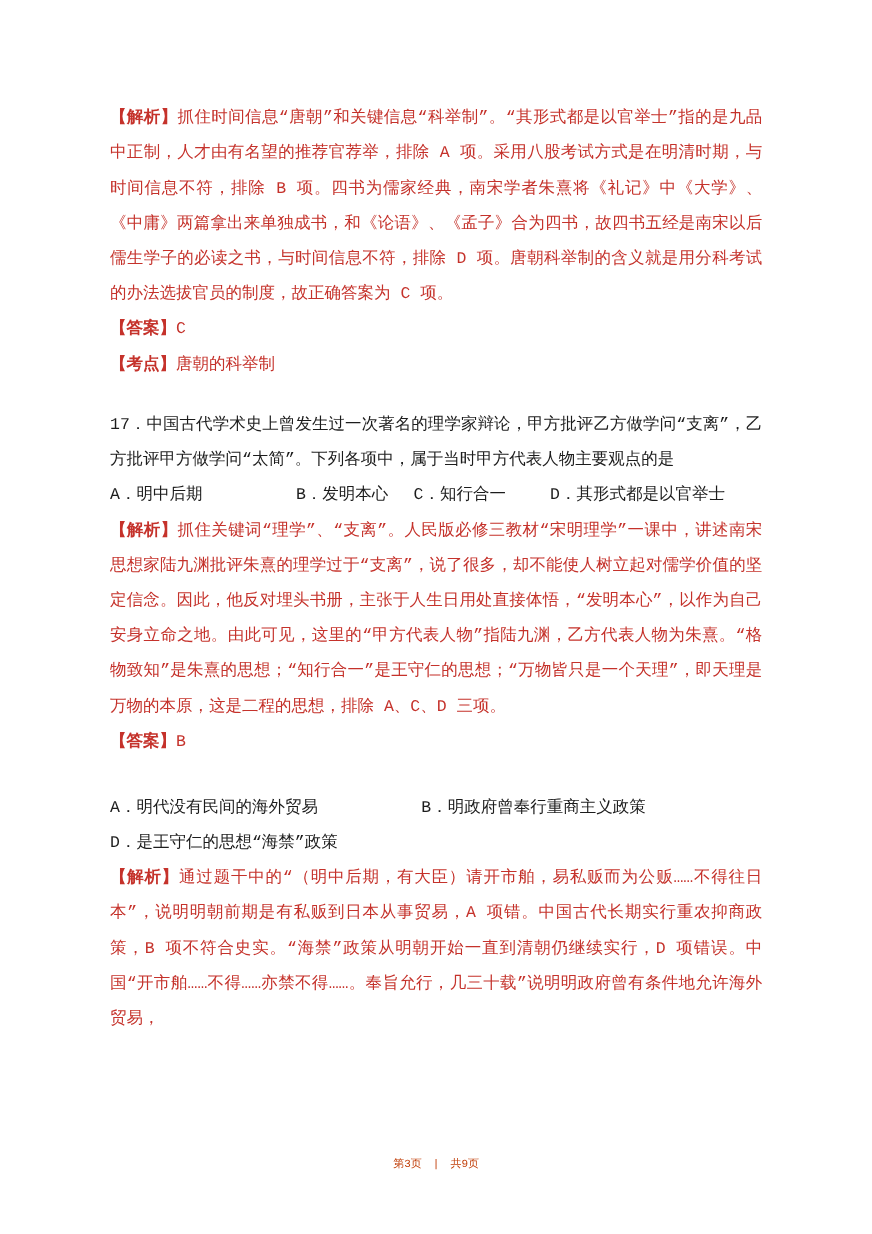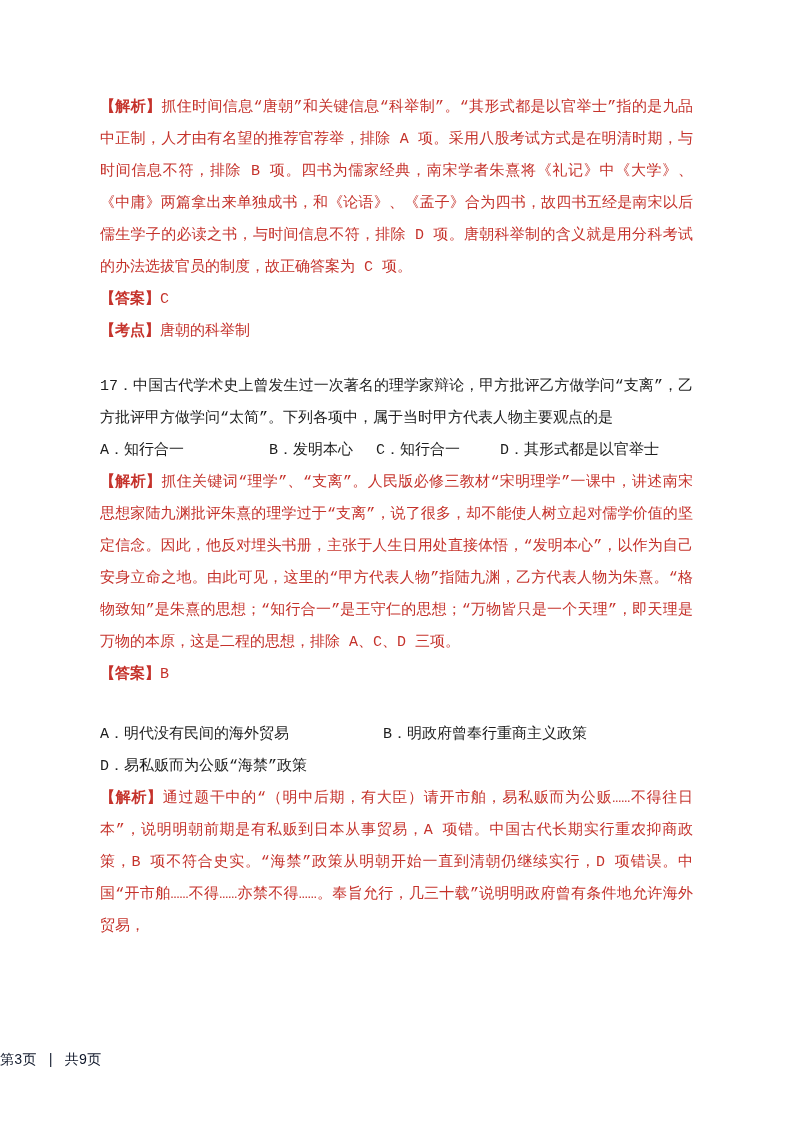--- a/index.html
+++ b/index.html
@@ -34,54 +34,55 @@
   .opt-w3 { width: 124px; }
   .options-grid {
     display: grid;
     grid-template-columns: 283px 1fr;
   }
   .footer {
     position: absolute;
     left: 0;
     bottom: 52px;
     width: 100%;
-    font-size: 14px;
+    text-align: center;
+    font-size: 10px;
     line-height: 20px;
-    color: #0f172a;
+    color: #c2410c;
   }
   .footer .sep { margin: 0 10px; }
 </style>
 </head>
 <body>
 
 <div class="page">
 
   <section>
     <p class="red"><span class="label">【解析】</span><span>抓住时间信息“唐朝”和关键信息“科举制”。“其形式都是以官举士”指的是九品中正制，人才由有名望的推荐官荐举，排除 A 项。采用八股考试方式是在明清时期，与时间信息不符，排除 B 项。四书为儒家经典，南宋学者朱熹将《礼记》中《大学》、《中庸》两篇拿出来单独成书，和《论语》、《孟子》合为四书，故四书五经是南宋以后儒生学子的必读之书，与时间信息不符，排除 D 项。唐朝科举制的含义就是用分科考试的办法选拔官员的制度，故正确答案为 C 项。</span></p>
     <p class="red answer-line"><span class="label">【答案】</span><span>C</span></p>
     <p class="red keypoint-line"><span class="label">【考点】</span><span>唐朝的科举制</span></p>
   </section>
 
   <section class="question-block">
     <p>17．中国古代学术史上曾发生过一次著名的理学家辩论，甲方批评乙方做学问“支离”，乙方批评甲方做学问“太简”。下列各项中，属于当时甲方代表人物主要观点的是</p>
     <div class="options-row">
-      <span class="opt opt-w1">A．知行合一</span>
+      <span class="opt opt-w1">A．明中后期</span>
       <span class="opt opt-w2">B．发明本心</span>
       <span class="opt opt-w3">C．知行合一</span>
       <span class="opt">D．其形式都是以官举士</span>
     </div>
     <p class="red"><span class="label">【解析】</span><span>抓住关键词“理学”、“支离”。人民版必修三教材“宋明理学”一课中，讲述南宋思想家陆九渊批评朱熹的理学过于“支离”，说了很多，却不能使人树立起对儒学价值的坚定信念。因此，他反对埋头书册，主张于人生日用处直接体悟，“发明本心”，以作为自己安身立命之地。由此可见，这里的“甲方代表人物”指陆九渊，乙方代表人物为朱熹。“格物致知”是朱熹的思想；“知行合一”是王守仁的思想；“万物皆只是一个天理”，即天理是万物的本原，这是二程的思想，排除 A、C、D 三项。</span></p>
     <p class="red answer-line"><span class="label">【答案】</span><span>B</span></p>
   </section>
 
   <section class="question-block q18-block">
     <div class="options-grid">
       <span>A．明代没有民间的海外贸易</span>
       <span>B．明政府曾奉行重商主义政策</span>
-      <span>D．易私贩而为公贩“海禁”政策</span>
+      <span>D．是王守仁的思想“海禁”政策</span>
     </div>
     <p class="red"><span class="label">【解析】</span><span>通过题干中的“（明中后期，有大臣）请开市舶，易私贩而为公贩……不得往日本”，说明明朝前期是有私贩到日本从事贸易，A 项错。中国古代长期实行重农抑商政策，B 项不符合史实。“海禁”政策从明朝开始一直到清朝仍继续实行，D 项错误。中国“开市舶……不得……亦禁不得……。奉旨允行，几三十载”说明明政府曾有条件地允许海外贸易，</span></p>
   </section>
 
   <div class="footer">
     <span>第3页</span><span class="sep">|</span><span>共9页</span>
   </div>
 
 </div>
 

